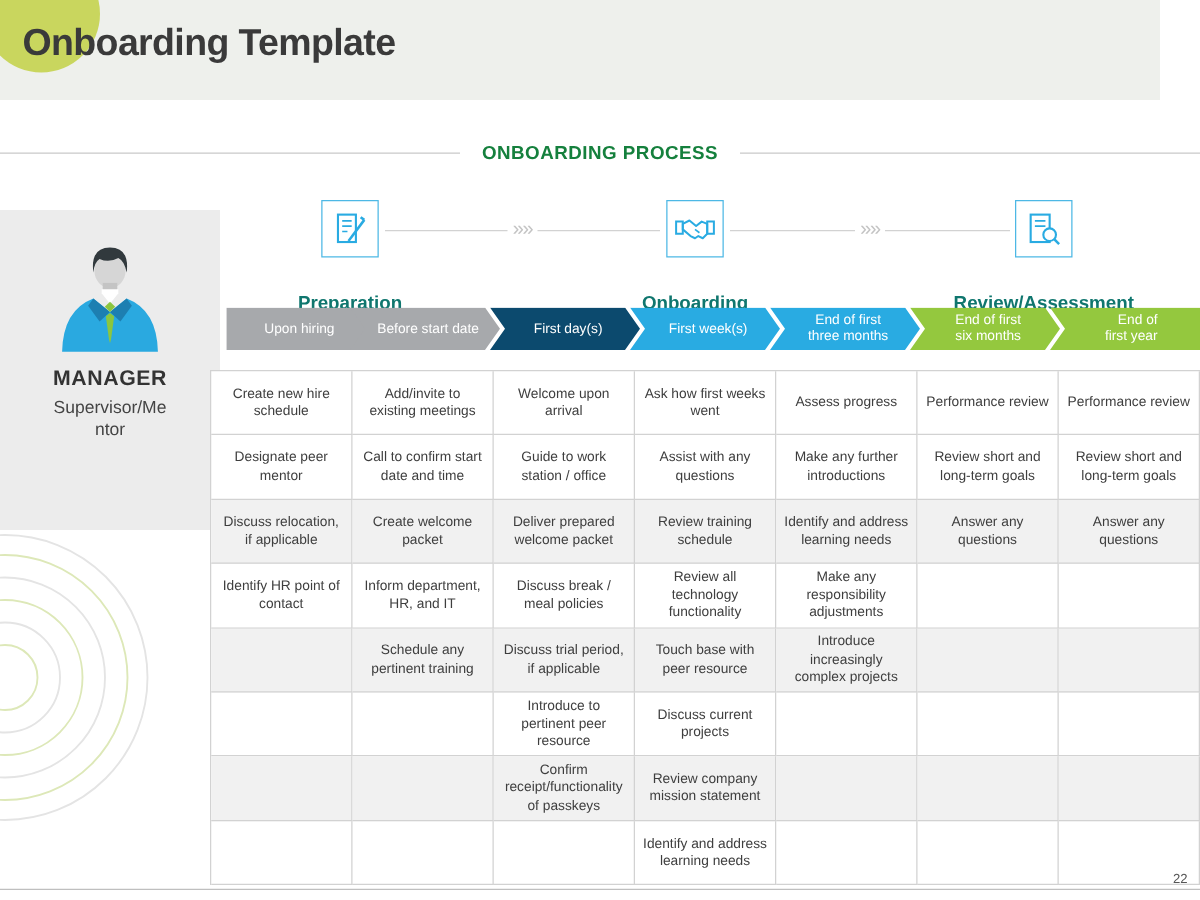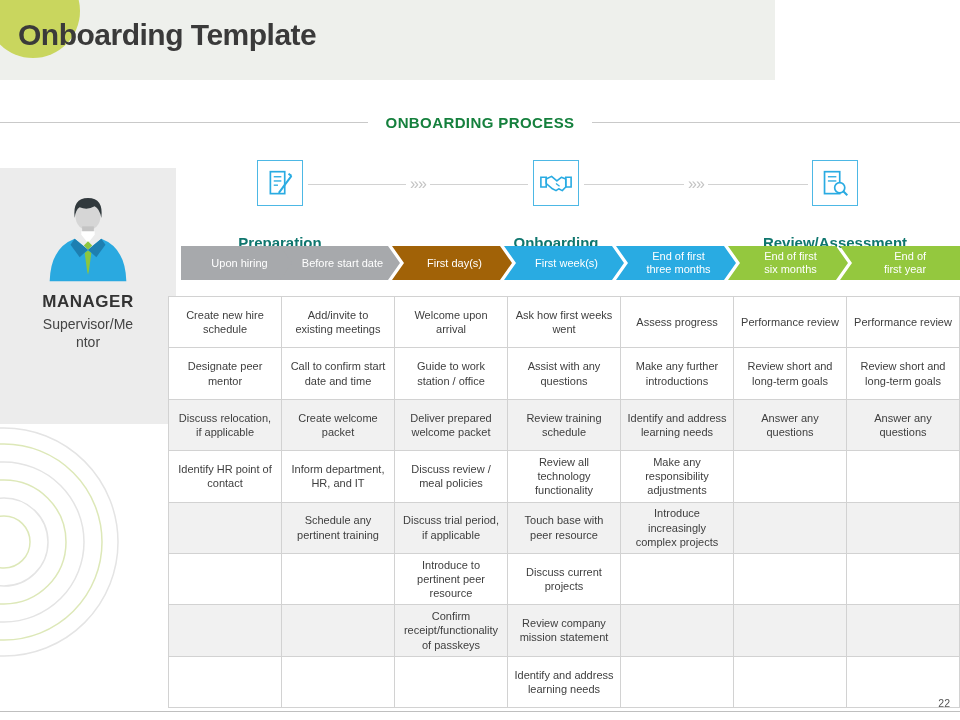--- a/index.html
+++ b/index.html
@@ -1,20 +1,20 @@
 <!DOCTYPE html>
 <html><head>
 <meta charset="utf-8">
 <style>
   html,body{margin:0;padding:0;background:#888;}
   .slide{position:relative;width:960px;height:720px;background:#fff;overflow:hidden;
          font-family:"Liberation Sans","DejaVu Sans",sans-serif;color:#3e3e3e;}
 
   
-  .header{position:absolute;left:0;top:0;width:775px;height:80px;background:#eef0ec;overflow:hidden;}
+  .header{position:absolute;left:0;top:0;width:928px;height:80px;background:#eef0ec;overflow:hidden;}
   .accent-circle{position:absolute;left:-14px;top:-36px;width:94px;height:94px;border-radius:50%;background:#c9d65e;}
   .slide-title{position:absolute;left:18px;top:18px;margin:0;font-size:30px;font-weight:bold;color:#3a3a3a;letter-spacing:-0.5px;}
 
   
   .section-heading{position:absolute;left:0;top:114px;width:960px;display:flex;align-items:center;}
   .section-heading .rule{flex:1;height:1px;background:#c9c9c9;}
   .section-title{margin:0 18px;font-size:15px;font-weight:bold;letter-spacing:.4px;color:#15803d;white-space:nowrap;}
 
   
   .sidebar{position:absolute;left:0;top:168px;width:176px;height:256px;background:#ececec;text-align:center;}
@@ -131,21 +131,21 @@
         <circle cx="21" cy="21" r="6" fill="#ffffff" stroke="#29abe2" stroke-width="2"></circle>
         <line x1="25.5" y1="25.5" x2="30" y2="30" stroke="#29abe2" stroke-width="2.4"></line>
       </svg>
     </div>
     <div class="phase-label">Review/Assessment</div>
   </div>
 
   <div class="timeline" id="timeline">
       <div class="tl-seg first" style="left: 0px; background: rgb(167, 169, 172); margin-left: 13px;">Upon hiring</div>
       <div class="tl-seg" style="left: 112px; background: rgb(167, 169, 172);">Before start date</div>
-      <div class="tl-seg" style="left: 224px; background: #a16207;">First day(s)</div>
+      <div class="tl-seg" style="left: 224px; background: #0c4a6e;">First day(s)</div>
       <div class="tl-seg" style="left: 336px; background: rgb(41, 171, 226);">First week(s)</div>
       <div class="tl-seg" style="left: 448px; background: rgb(41, 171, 226);">End of first
 three months</div>
       <div class="tl-seg" style="left: 560px; background: rgb(148, 200, 62);">End of first
 six months</div>
       <div class="tl-seg last" style="left: 672px; background: rgb(148, 200, 62);">End of
 first year</div>
     </div>
 
   <div class="grid" id="grid">
@@ -165,21 +165,21 @@
       <div class="cell">Review short and long-term goals</div>
       <div class="cell shaded">Discuss relocation, if applicable</div>
       <div class="cell shaded">Create welcome packet</div>
       <div class="cell shaded">Deliver prepared welcome packet</div>
       <div class="cell shaded">Review training schedule</div>
       <div class="cell shaded">Identify and address learning needs</div>
       <div class="cell shaded">Answer any questions</div>
       <div class="cell shaded">Answer any questions</div>
       <div class="cell">Identify HR point of contact</div>
       <div class="cell">Inform department, HR, and IT</div>
-      <div class="cell">Discuss review / meal policies</div>
+      <div class="cell">Discuss break / meal policies</div>
       <div class="cell">Review all technology functionality</div>
       <div class="cell">Make any responsibility adjustments</div>
       <div class="cell"></div>
       <div class="cell"></div>
       <div class="cell shaded"></div>
       <div class="cell shaded">Schedule any pertinent training</div>
       <div class="cell shaded">Discuss trial period, if applicable</div>
       <div class="cell shaded">Touch base with peer resource</div>
       <div class="cell shaded">Introduce increasingly complex projects</div>
       <div class="cell shaded"></div>

